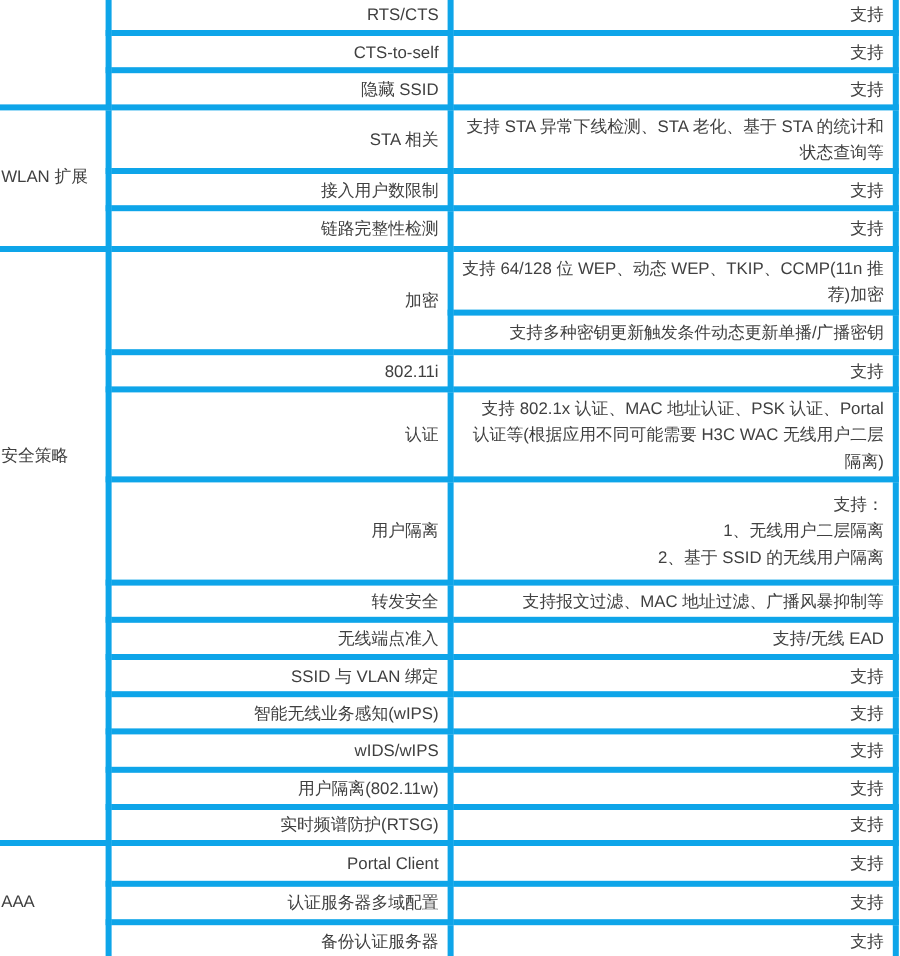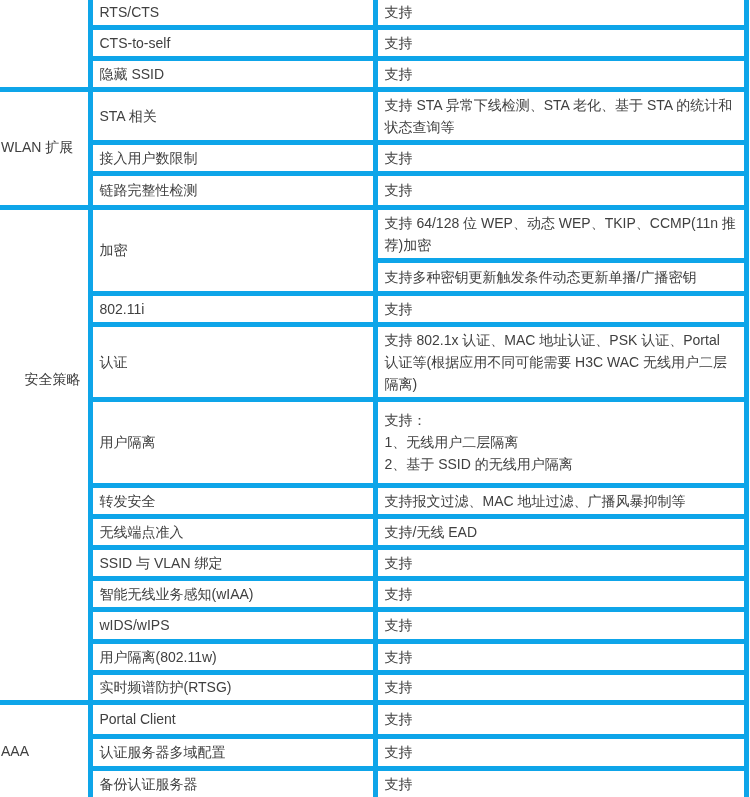--- a/index.html
+++ b/index.html
@@ -25,24 +25,24 @@
     vertical-align: middle;
     overflow: hidden;
     word-break: break-word;
   }
   tr.first-row td { border-top: none; }
   td.cat {
     border-left: none;
     padding-left: 1px;
   }
   
-  td.cat-offset { padding-bottom: 150px; text-align: right; }
+  td.cat-offset { padding-bottom: 150px; }
   td.ml { line-height: 26px; padding-top: 2px; padding-bottom: 2px; margin-left: 44px; }
   td.ml p { margin: 0; }
-  td.val, td.feat { line-height: 22px; }
+  td.val, td.feat { line-height: 22px; text-align: right; }
 </style>
 </head>
 <body>
 
 <div class="page">
   <table class="spec">
     <colgroup>
       <col style="width:90px">
       <col style="width:285px">
       <col style="width:371px">
@@ -107,21 +107,21 @@
     </tr>
     <tr style="height:31px">
       <td class="feat">无线端点准入</td>
       <td class="val">支持/无线 EAD</td>
     </tr>
     <tr style="height:31px">
       <td class="feat">SSID 与 VLAN 绑定</td>
       <td class="val">支持</td>
     </tr>
     <tr style="height:31px">
-      <td class="feat">智能无线业务感知(wIAA)</td>
+      <td class="feat">智能无线业务感知(wIPS)</td>
       <td class="val">支持</td>
     </tr>
     <tr style="height:32px">
       <td class="feat">wIDS/wIPS</td>
       <td class="val">支持</td>
     </tr>
     <tr style="height:31px">
       <td class="feat">用户隔离(802.11w)</td>
       <td class="val">支持</td>
     </tr>

